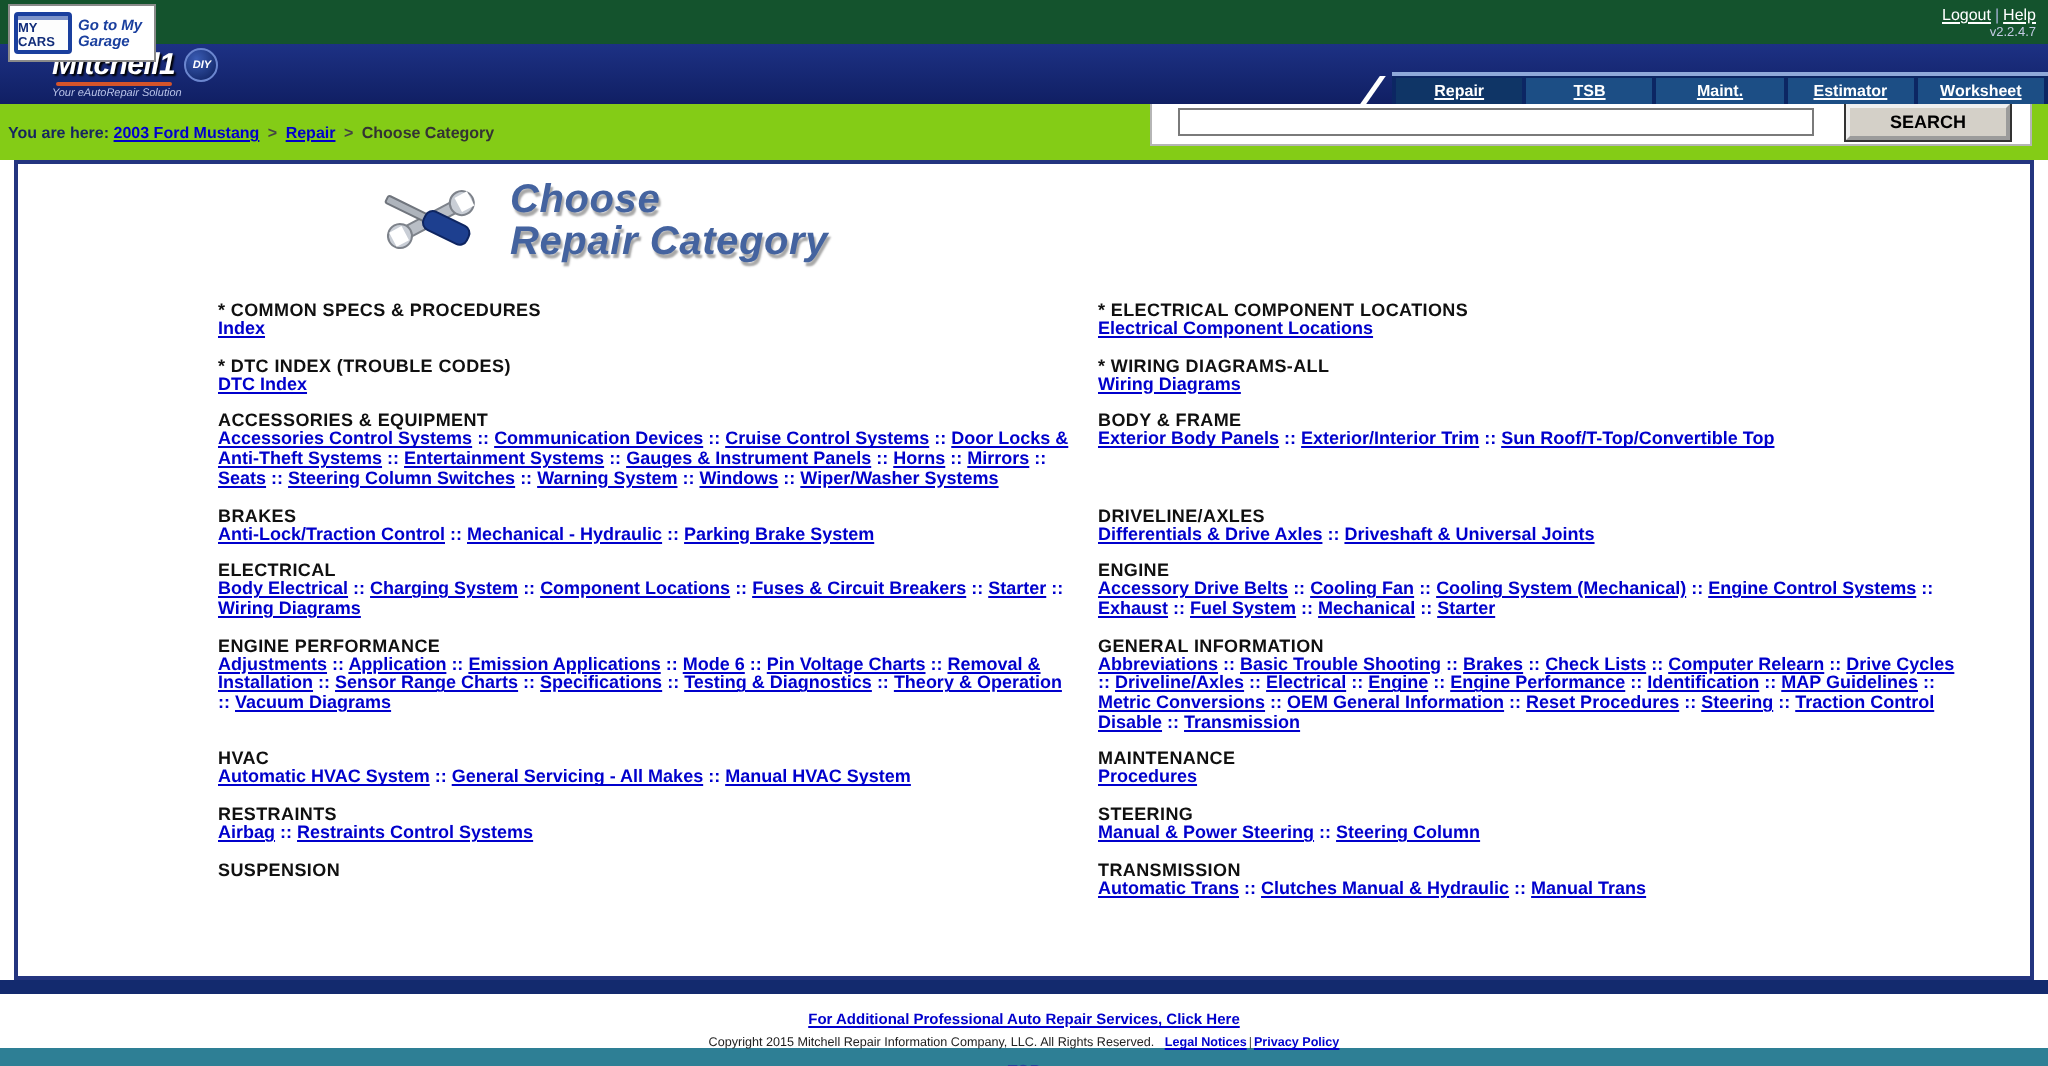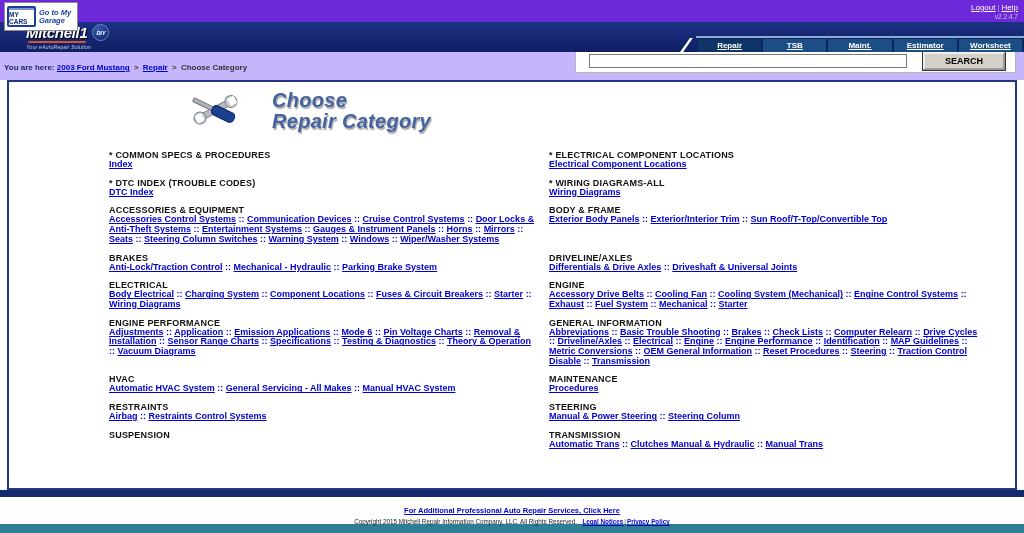--- a/index.html
+++ b/index.html
@@ -1,20 +1,20 @@
 <!DOCTYPE html>
 <html><head>
 <meta charset="utf-8">
 <style>
   * { margin:0; padding:0; box-sizing:border-box; }
   html,body { width:1024px; height:533px; overflow:hidden; background:#fff;
               font-family:"Liberation Sans", sans-serif; }
 
   
-  .topbar { position:relative; height:22px; background:#6d28d9; z-index:4; }
+  .topbar { position:relative; height:22px; background:#14532d; z-index:4; }
   .mycars { position:absolute; left:4px; top:2px; width:74px; height:29px;
             background:#fff; border:1px solid #8a8a8a; display:flex; align-items:center;
             cursor:pointer; z-index:6; }
   .plate { width:33px; height:21px; margin:0 2px 0 2px; border:2px solid #1a3f9e; border-radius:2px;
            display:flex; flex-direction:column; align-items:center; justify-content:center; background:#fdfdfd; }
   .plate-top { width:25px; height:3px; background:#c9d4ee; border:1px solid #7d93c9; margin-bottom:1px; }
   .plate-text { font-size:6.5px; font-weight:bold; color:#122d7a; letter-spacing:0; }
   .garage-label { font-size:7.5px; font-weight:bold; font-style:italic; color:#1a3f9e;
                   line-height:8px; padding-left:1px; }
   .top-links { position:absolute; right:6px; top:3px; text-align:right; color:#fff; font-size:8px; }
@@ -37,39 +37,39 @@
   .tabstrip { position:absolute; right:0; bottom:0; width:328px; height:16px;
               background:#0c2663; border-top:2px solid #8fa9d9;
               display:flex; gap:2px; padding:1px 2px 0 2px; }
   .tab { flex:1; background:#1c4e85; color:#fff; font-size:8px; font-weight:bold;
          text-align:center; line-height:13px; text-decoration:underline; cursor:pointer; }
   .tab.active { background:#0f3566; }
   .diag { position:absolute; right:336px; bottom:0; width:3px; height:14px;
           background:#fff; transform:skewX(-35deg); }
 
   
-  .crumbrow { position:relative; height:28px; background:#c4b5fd; padding:4px 0 0 4px; z-index:2; }
+  .crumbrow { position:relative; height:28px; background:#84cc16; padding:4px 0 0 4px; z-index:2; }
   .crumb { font-size:8px; color:#15265f; font-weight:bold; }
   .crumb a { color:#0000cc; text-decoration:underline; cursor:pointer; }
   .crumb .csep { color:#444; font-weight:bold; margin:0 2px; }
   .crumb .current { color:#333; }
   .search-panel { position:absolute; right:8px; top:-3px; width:441px; height:24px;
                   background:#fff; border:1px solid #b5b5b5; }
   .search-input { position:absolute; left:13px; top:4px; width:318px; height:14px;
                   border:1px solid #7a7a7a; font-size:9px; padding:0 2px; }
   .search-btn { position:absolute; right:10px; top:2px; width:82px; height:18px;
                 background:#d4d0c8; border:2px outset #efefef; outline:1px solid #333;
                 font-size:9px; font-weight:bold; color:#000; cursor:pointer;
                 font-family:"Liberation Sans", sans-serif; }
 
   
   .main { position:relative; margin:0 7px; height:410px; background:#fff;
           border:2px solid #24357f; }
   .header-graphic { position:absolute; left:178px; top:6px; display:flex; align-items:flex-start; }
-  .title-block { margin-left:29px; margin-top:2px; }
+  .title-block { margin-left:12px; margin-top:2px; }
   .page-title { color:#44639f; font-size:20px; font-weight:bold; font-style:italic;
                 line-height:21px; text-shadow:1px 2px 1px #a8a8a8; letter-spacing:0.3px; }
   .grid { position:absolute; top:68px; left:100px;
           display:grid; grid-template-columns:430px 430px; column-gap:10px; row-gap:8px; }
   .cat-heading { font-size:9px; font-weight:bold; color:#101010; line-height:10px; letter-spacing:0.2px; }
   .cat-links { font-size:9px; line-height:9.7px; }
   .cat-link { color:#0000cc; font-weight:bold; text-decoration:underline; cursor:pointer; }
   .lsep { color:#0000cc; font-weight:bold; }
 
   

